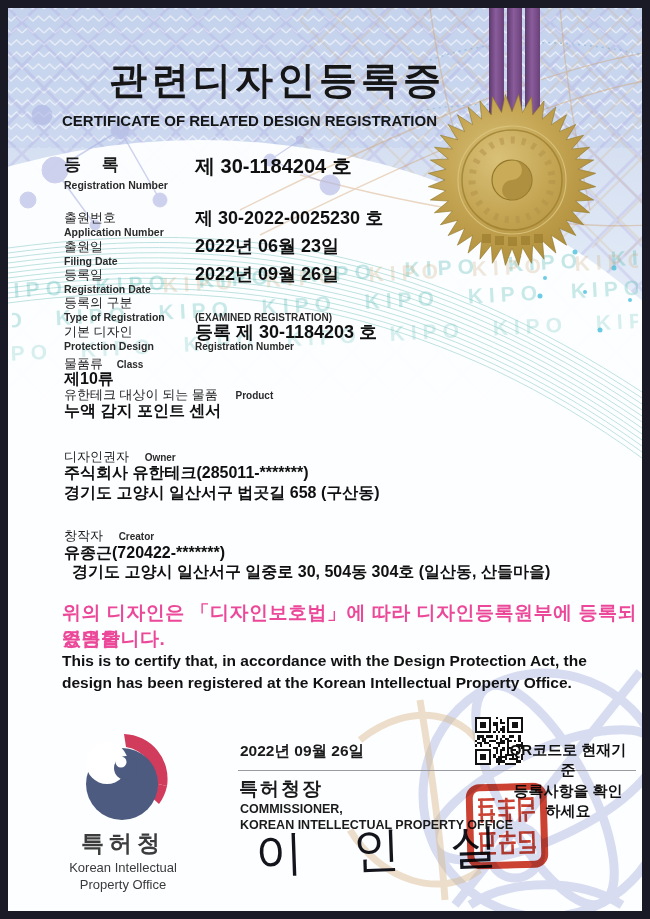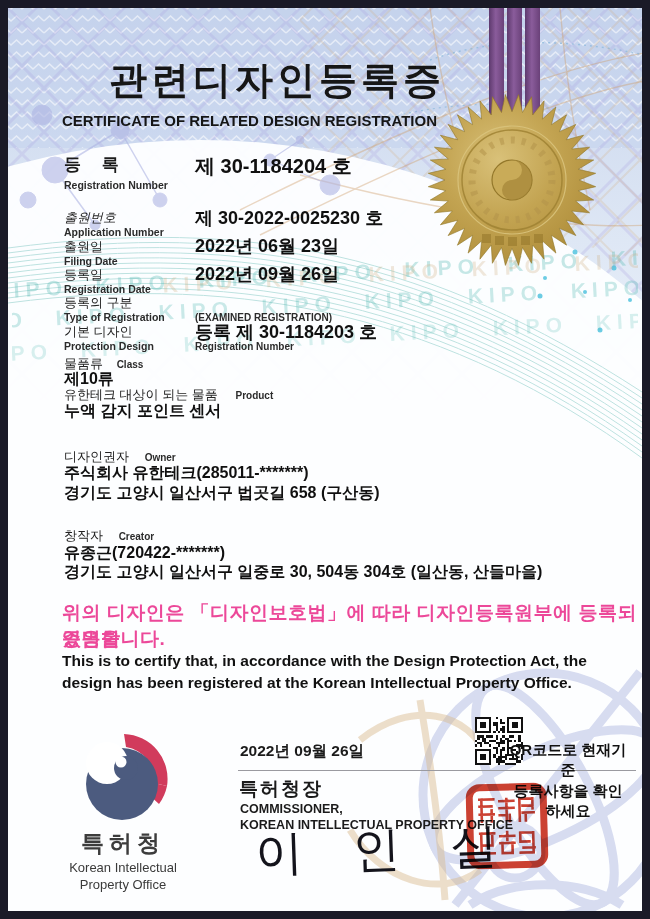--- a/index.html
+++ b/index.html
@@ -179,21 +179,21 @@
   </g>
 </svg>
 
 <div class="abs z5 title-ko" style="left:93px;top:55px;margin-left:16px;">관련디자인등록증</div>
 <div class="abs z5 title-en" style="left:62px;top:112px;">CERTIFICATE OF RELATED DESIGN REGISTRATION</div>
 
 <div class="abs z5" style="left:64px;top:153px;font-size:17px;font-weight:bold;letter-spacing:8px;">등 록</div>
 <div class="abs z5 elab" style="left:64px;top:179px;">Registration Number</div>
 <div class="abs z5 val-big" style="left:195px;top:153px;">제 30-1184204 호</div>
 
-<div class="abs z5 lab" style="left:64px;top:209px;font-style:italic;">출원번호</div>
+<div class="abs z5 lab" style="left:64px;top:209px;">출원번호</div>
 <div class="abs z5 elab" style="left:64px;top:226px;">Application Number</div>
 <div class="abs z5 val" style="left:195px;top:206px;">제 30-2022-0025230 호</div>
 
 <div class="abs z5 lab" style="left:64px;top:238px;">출원일</div>
 <div class="abs z5 elab" style="left:64px;top:255px;">Filing Date</div>
 <div class="abs z5 val" style="left:195px;top:234px;">2022년 06월 23일</div>
 
 <div class="abs z5 lab" style="left:64px;top:266px;">등록일</div>
 <div class="abs z5 elab" style="left:64px;top:283px;">Registration Date</div>
 <div class="abs z5 val" style="left:195px;top:262px;">2022년 09월 26일</div>
@@ -223,21 +223,21 @@
   <span class="sub" style="margin-left:12px;">Owner</span>
 </div>
 <div class="abs z5 body-bold" style="left:64px;top:463px;">주식회사 유한테크(285011-*******)</div>
 <div class="abs z5 body-bold" style="left:64px;top:483px;">경기도 고양시 일산서구 법곳길 658 (구산동)</div>
 
 <div class="abs z5 lab" style="left:64px;top:527px;">
   <span>창작자</span>
   <span class="sub" style="margin-left:12px;">Creator</span>
 </div>
 <div class="abs z5 body-bold" style="left:64px;top:543px;">유종근(720422-*******)</div>
-<div class="abs z5 body-bold" style="left:64px;top:562px;">경기도 고양시 일산서구 일중로 30, 504동 304호 (일산동, 산들마을)</div>
+<div class="abs z5 body-bold" style="left:72px;top:562px;">경기도 고양시 일산서구 일중로 30, 504동 304호 (일산동, 산들마을)</div>
 
 <div class="abs z5 stmt-ko" style="left:62px;top:600px;">위의 디자인은 「디자인보호법」에 따라 디자인등록원부에 등록되었음을</div>
 <div class="abs z5 stmt-ko" style="left:62px;top:626px;">증명합니다.</div>
 <div class="abs z5 stmt-en" style="left:62px;top:650px;width:576px;">This is to certify that, in accordance with the Design Protection Act, the design has been registered at the Korean Intellectual Property Office.</div>
 
 <svg class="abs z5" style="left:74px;top:728px;" width="100" height="100" viewBox="0 0 100 100">
   <path d="M50,6 A45,45 0 0 1 93,58 L80,55 A33,33 0 0 0 52,19 Z" fill="#d13b5c"></path>
   <path d="M93,58 A45,45 0 0 1 85,76 L74,66 A33,33 0 0 0 80,55 Z" fill="#d13b5c"></path>
   <circle cx="48" cy="56" r="36" fill="#4c5b7f"></circle>
   <circle cx="33" cy="35" r="21" fill="#fff"></circle>

